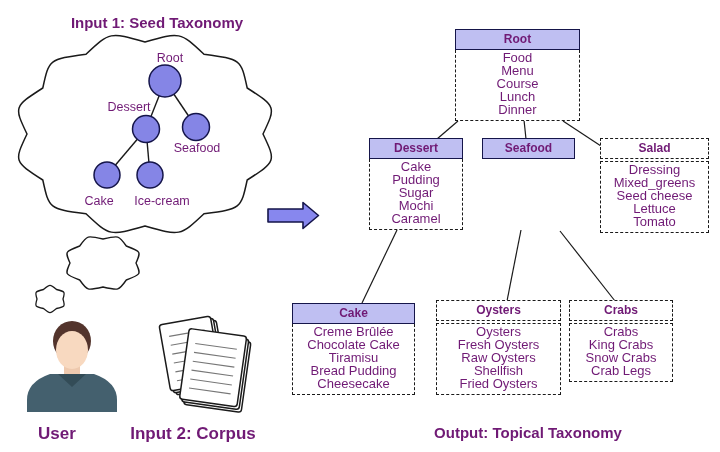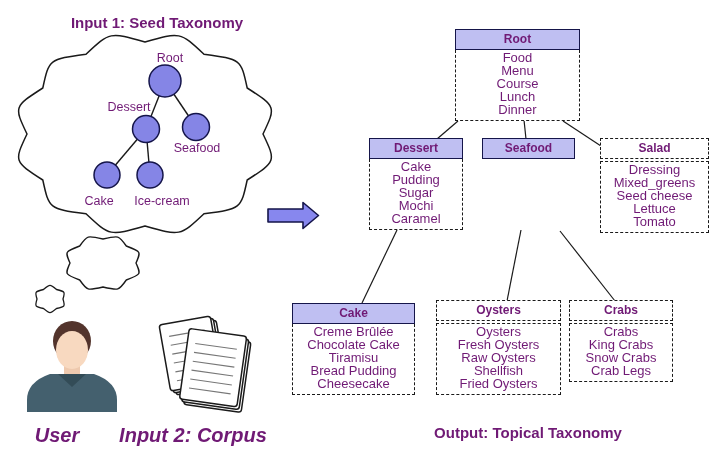--- a/index.html
+++ b/index.html
@@ -2,21 +2,21 @@
 <html><head>
 <meta charset="utf-8">
 <style>
   html,body{margin:0;padding:0;background:#fff;}
   #canvas{
     position:relative;width:720px;height:452px;background:#fff;
     font-family:"Liberation Sans","DejaVu Sans",sans-serif;color:#701a75;overflow:hidden;
   }
   #shapes{position:absolute;left:0;top:0;z-index:0;}
   .sec-title{position:absolute;transform:translateX(-50%);font-weight:bold;font-size:15px;white-space:nowrap;z-index:2;}
-  .small-title{font-size:20px;font-style:italic;}
+  .small-title{font-size:17px;}
   .nlabel{position:absolute;transform:translateX(-50%);font-size:12.5px;white-space:nowrap;z-index:2;}
   .tbox{position:absolute;background:#fff;z-index:1;}
   .tbox-header{
     background:#bfbff2;border:1.5px solid #15154a;
     font-weight:bold;font-size:12px;text-align:center;height:19px;line-height:19px;
   }
   .tbox.new .tbox-header{background:#fff;border:1.4px dashed #1a1a1a;margin-bottom:2px;}
   .tbox-body{
     border:1.4px dashed #1a1a1a;border-top:none;background:#fff;
     text-align:center;font-size:13px;line-height:12.9px;padding:2px 0 3px 0;

